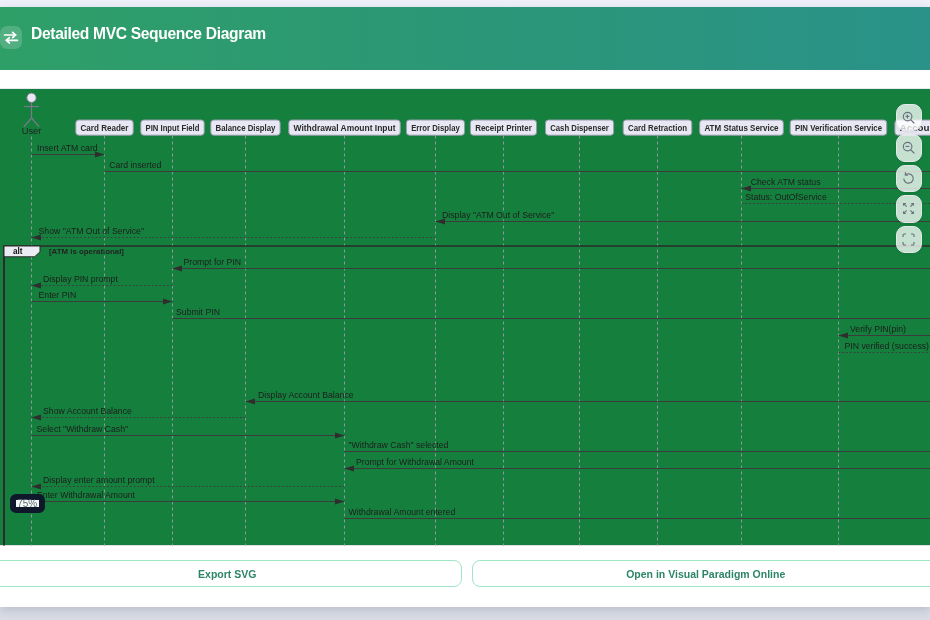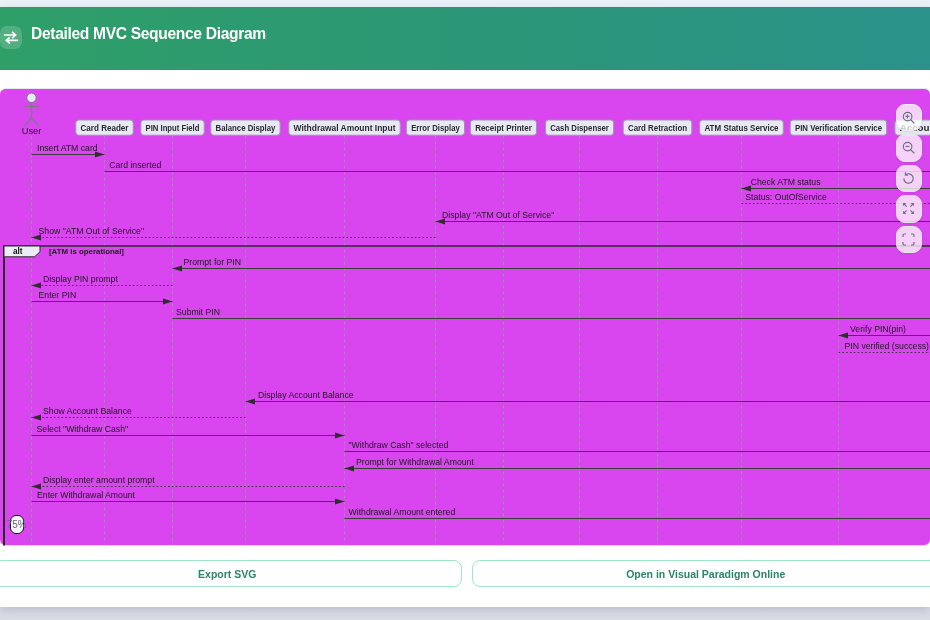--- a/index.html
+++ b/index.html
@@ -8,26 +8,26 @@
   background:linear-gradient(180deg,#eef0f9 0%,#e9ecf5 55%,#d9dce5 100%); }
 .card { position:absolute; left:0; top:7px; width:930px; height:600px;
   background:#fff; box-shadow:0 3px 9px rgba(50,60,90,.20); }
 .hdr { position:absolute; left:0; top:0; width:930px; height:63px;
   background:linear-gradient(90deg,#2f9f68 0%,#2b9678 55%,#2a9289 100%); }
 .hicon { position:absolute; left:0px; top:19px; width:22px; height:23px;
   background:rgba(255,255,255,.17); border-radius:7px; }
 .htitle { position:absolute; left:31px; top:17.5px; color:#fff; font-size:15.6px; font-weight:bold; letter-spacing:-.33px; }
 .hsub { position:absolute; left:31px; top:35.5px; color:#d2ecdd; font-size:10.5px; letter-spacing:-.45px; }
 .canvas { position:absolute; left:0; top:81px; width:930px; height:458px;
-  background:#d946ef; border-top:1px solid #e7e9f0; border-bottom:1px solid #dde0e9;border-radius:6px; }
+  background:#15803d; border-top:1px solid #e7e9f0; border-bottom:1px solid #dde0e9; }
 .zb { position:absolute; right:8px; width:26.5px; height:27.5px;
   background:rgba(255,255,255,.76); border:1px solid #e6e8ee; border-radius:9px;
   box-shadow:0 1px 3px rgba(0,0,0,.08); display:flex; align-items:center; justify-content:center; }
-.zoompct { position:absolute; left:9.7px; top:426px; width:14px; height:19.4px;
-  background:rgba(255,255,255,.95); border:1px solid #0f172a; border-radius:6px;
+.zoompct { position:absolute; left:9.7px; top:405px; width:35px; height:19.4px;
+  background:rgba(255,255,255,.95); border:6px solid #0f172a; border-radius:6px;
   color:#646b77; font-size:10px; display:flex; align-items:center; justify-content:center; }
 .btnrow { position:absolute; left:-7px; top:553px; width:947px; display:flex; gap:10px; }
 .gbtn { flex:1; height:27px; background:#fff; border:1px solid #9fe6c6; border-radius:8px;
   color:#2d8468; font-size:10.5px; font-weight:bold; display:flex; align-items:center; justify-content:center; }
 </style>
 </head>
 <body>
 <div class="card">
   <div class="hdr">
     <div class="hicon">

